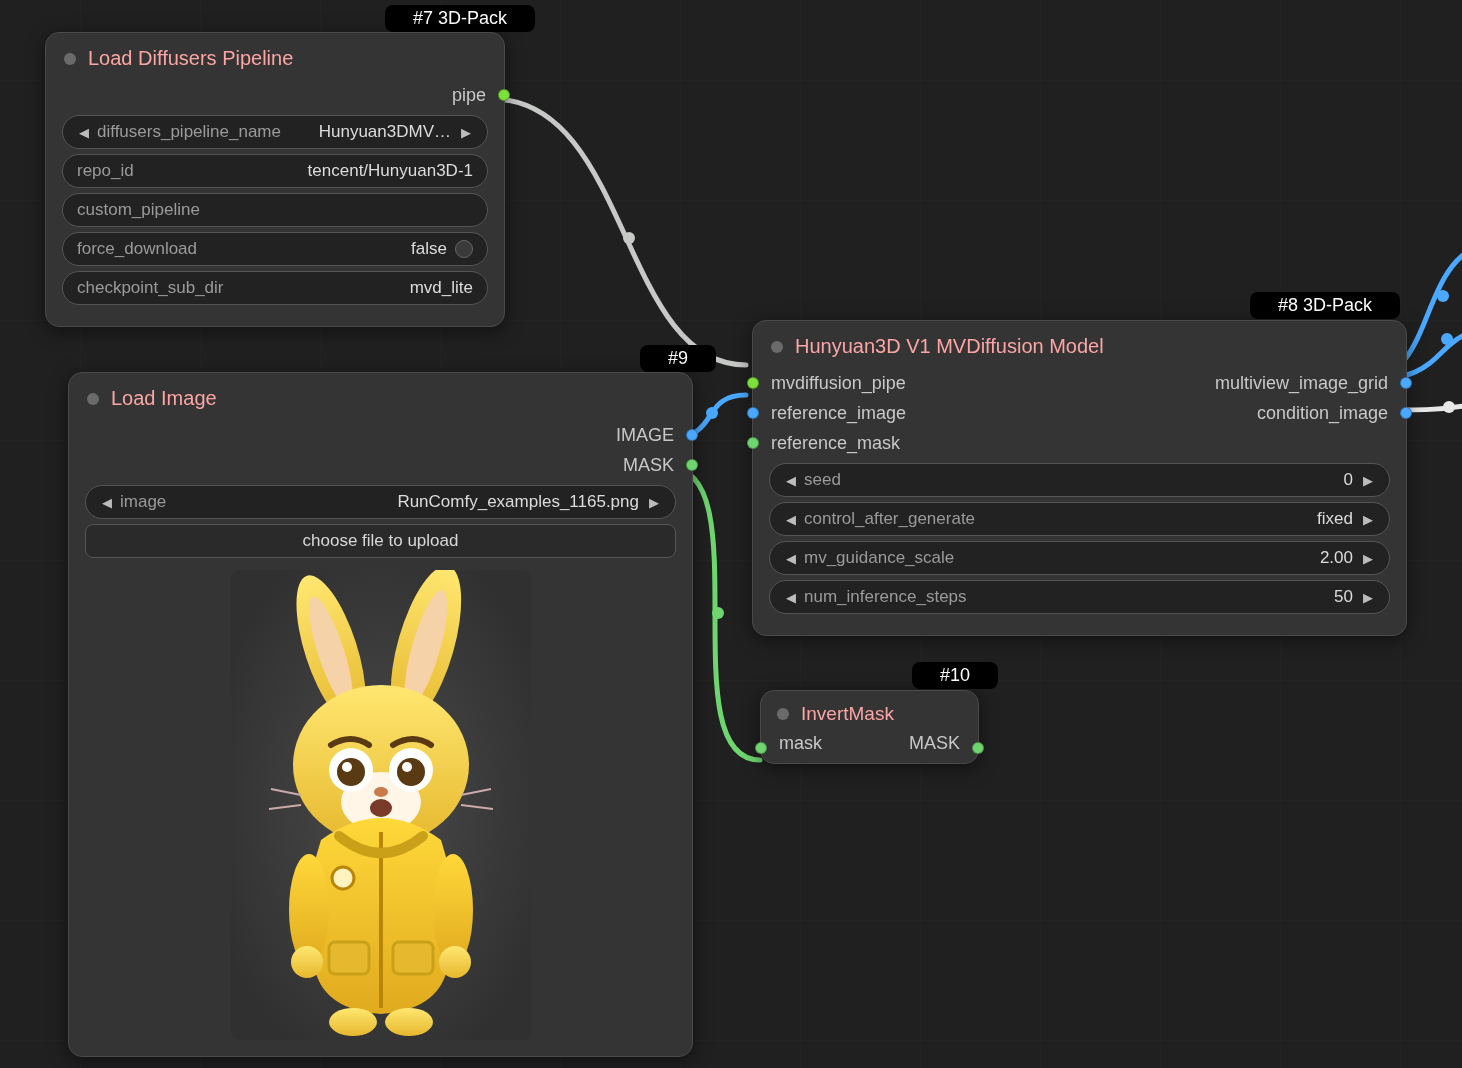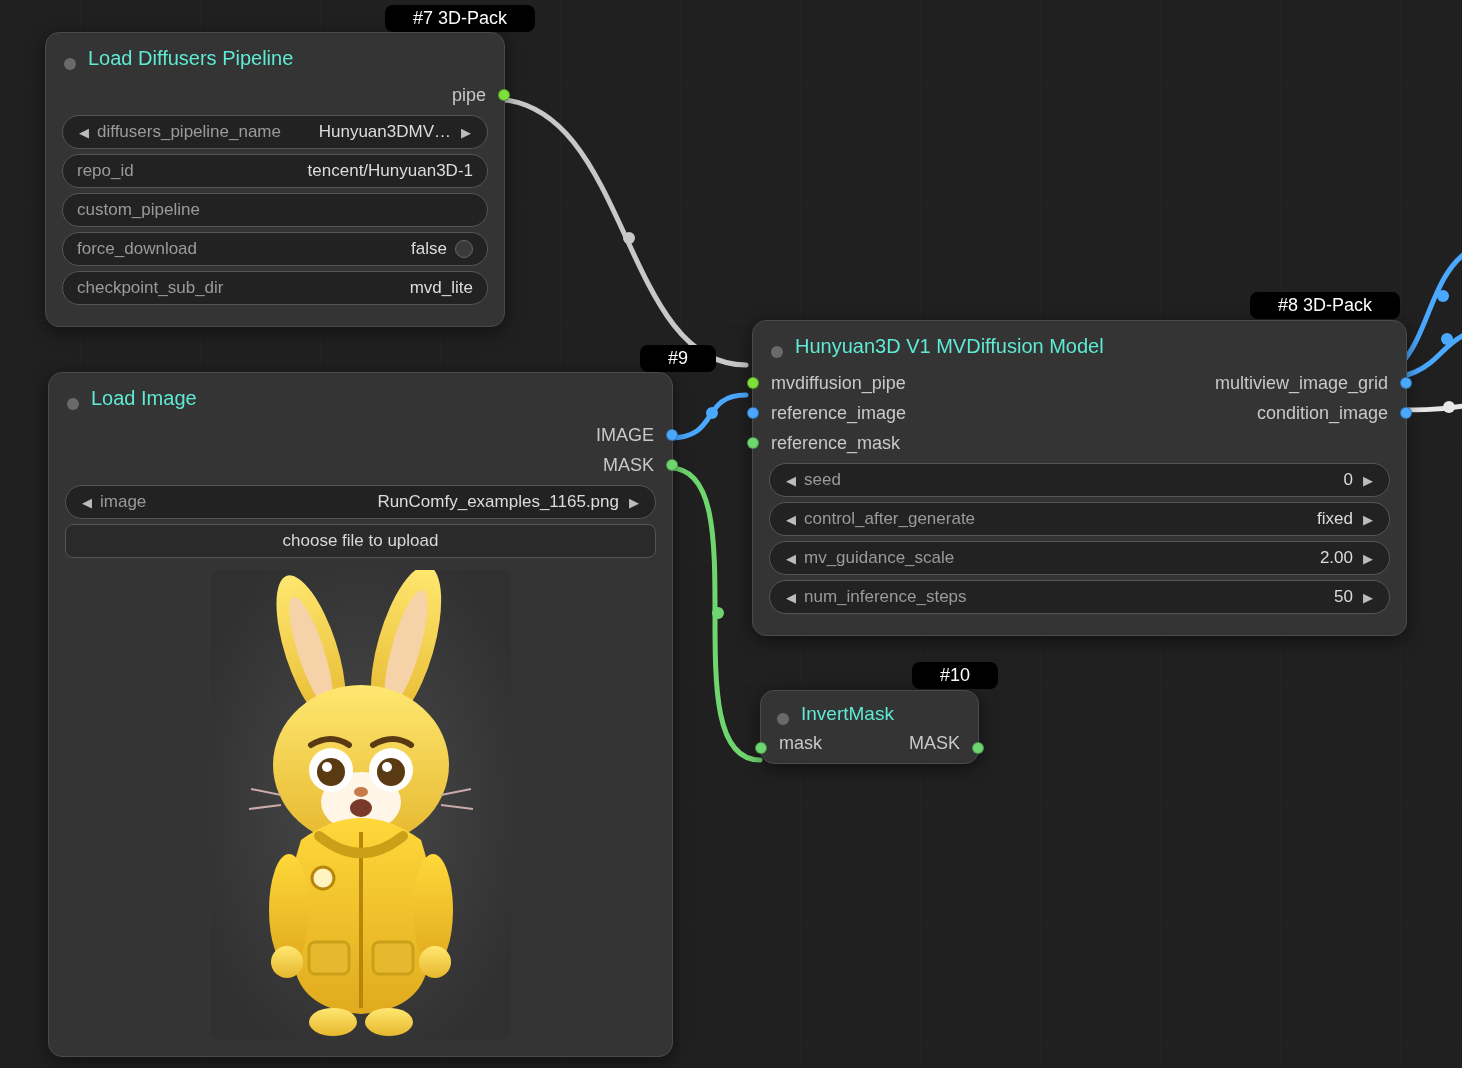--- a/index.html
+++ b/index.html
@@ -31,23 +31,23 @@
     position: absolute;
     background: #343434;
     border: 1px solid #4a4a4a;
     border-radius: 14px;
     box-shadow: 0 4px 18px rgba(0,0,0,0.5);
     color: #ccc;
     font-size: 17px;
   }
   .node-header {
     display: flex;
-    align-items: flex-end;
+    align-items: center;
     padding: 14px 18px 10px 18px;
-    color: #5eead4;
+    color: #fca5a5;
     font-size: 20px;
     font-weight: 500;
   }
   .node-dot {
     width: 12px; height: 12px; border-radius: 50%;
     background: #6a6a6a;
     margin-right: 12px;
     flex-shrink: 0;
   }
   .node-body {
@@ -192,21 +192,21 @@
         <span class="toggle-dot"></span>
       </span>
     </div>
     <div class="widget">
       <span class="wlabel">checkpoint_sub_dir</span>
       <span class="wvalue">mvd_lite</span>
     </div>
   </div>
 </div>
 
-<div class="node" style="left:48px; top:372px; width:625px;">
+<div class="node" style="left:68px; top:372px; width:625px;">
   <div class="node-header">
     <span class="node-dot"></span>
     <span>Load Image</span>
   </div>
   <div class="slot-row">
     <span></span>
     <span class="slot-right">
         <span>IMAGE</span>
       </span>
     <span class="port out" style="background:#4aa8ff;"></span>

